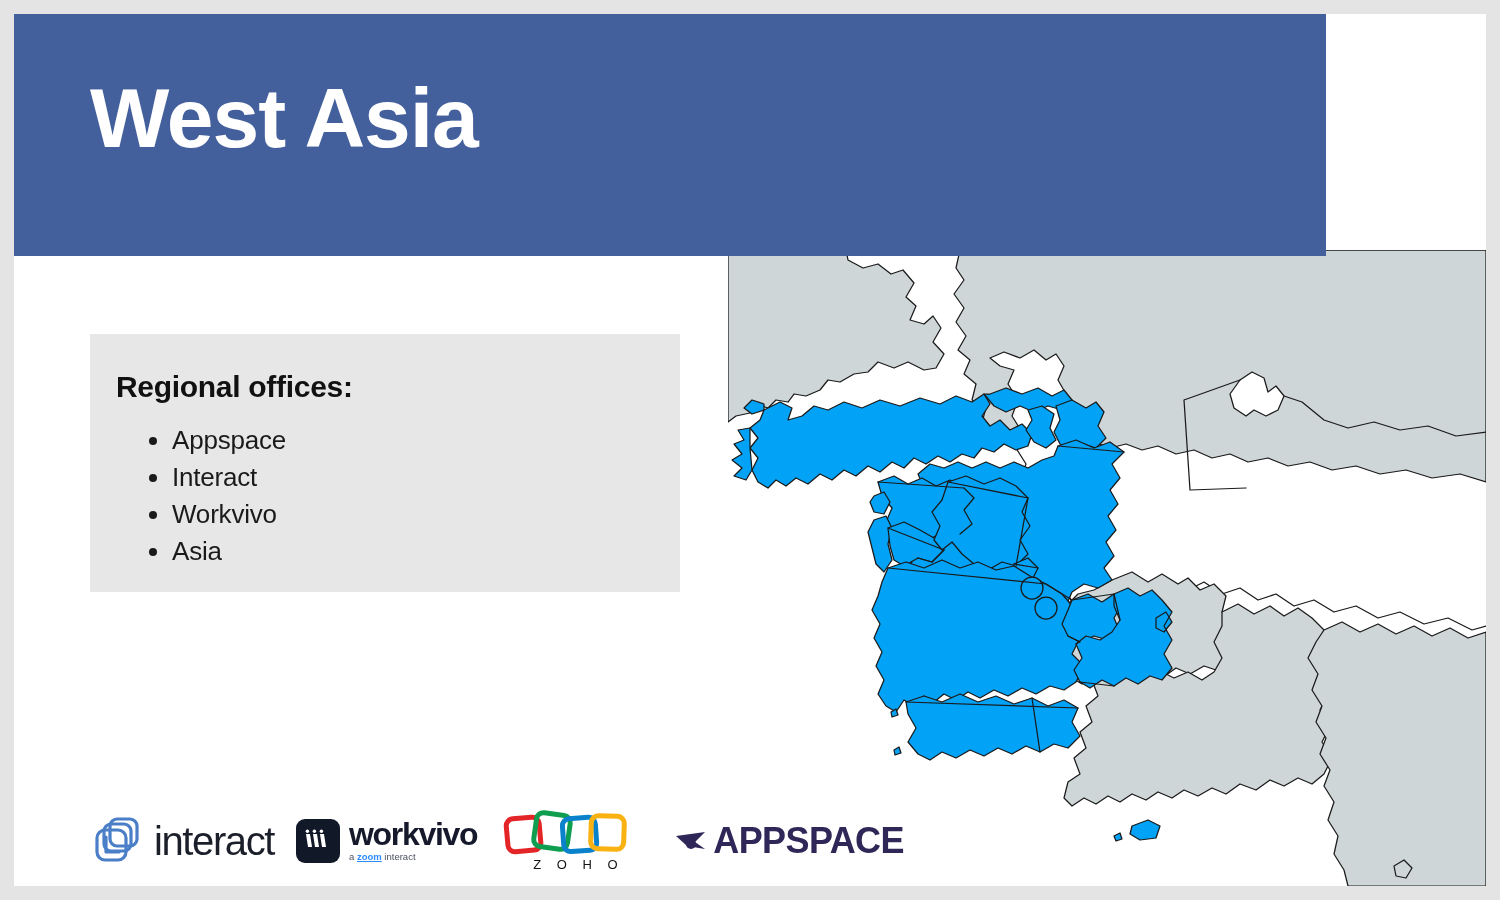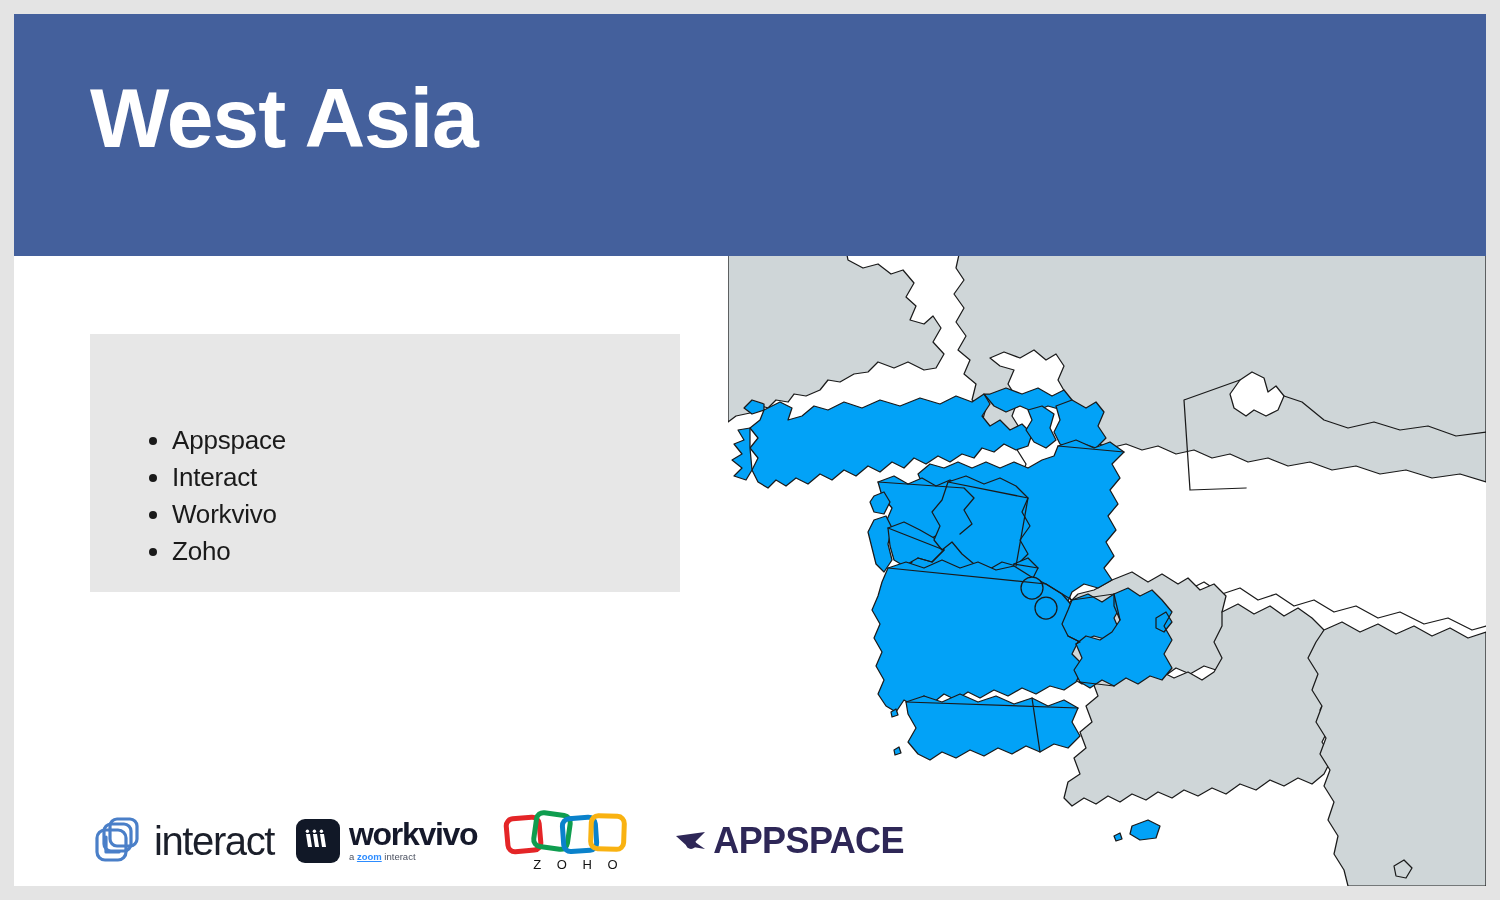--- a/index.html
+++ b/index.html
@@ -20,21 +20,21 @@
     height: 872px;
     background: #ffffff;
     overflow: hidden;
   }
 
   
   #header-band {
     position: absolute;
     left: 0;
     top: 0;
-    width: 1472px;
+    width: 1312px;
     height: 242px;
     background: #44609c;
     z-index: 5;
   }
   #page-title {
     position: absolute;
     left: 76px;
     top: 62px;
     font-size: 84px;
     font-weight: bold;
@@ -337,25 +337,26 @@
         </g>
       </g>
     </svg>
   </div>
 
   <div id="header-band">
     <div id="page-title">West Asia</div>
   </div>
 
   <div id="info-panel">
+    <div id="info-heading">Regional offices:</div>
     <ul id="office-list">
       <li>Appspace</li>
       <li>Interact</li>
       <li>Workvivo</li>
-      <li>Zoho</li>
+      <li>Asia</li>
     </ul>
   </div>
 
   <div id="logo-strip">
 
     <div class="logo-block" id="logo-interact">
       <svg width="54" height="54" viewBox="0 0 54 54">
         <g fill="none" stroke="#4a7fc8" stroke-width="3.2" stroke-linejoin="round">
           <rect x="20" y="5" width="27" height="27" rx="7"></rect>
           <rect x="14" y="10" width="27" height="27" rx="7"></rect>

